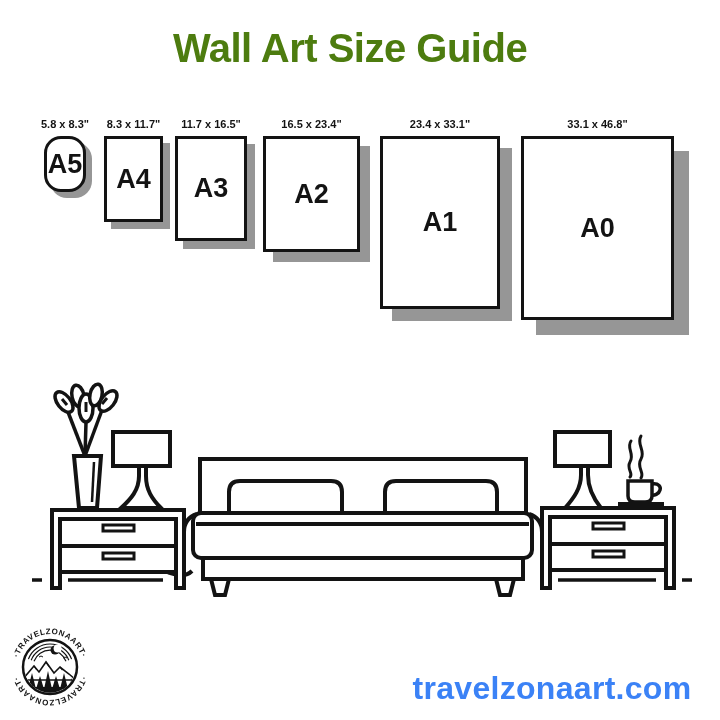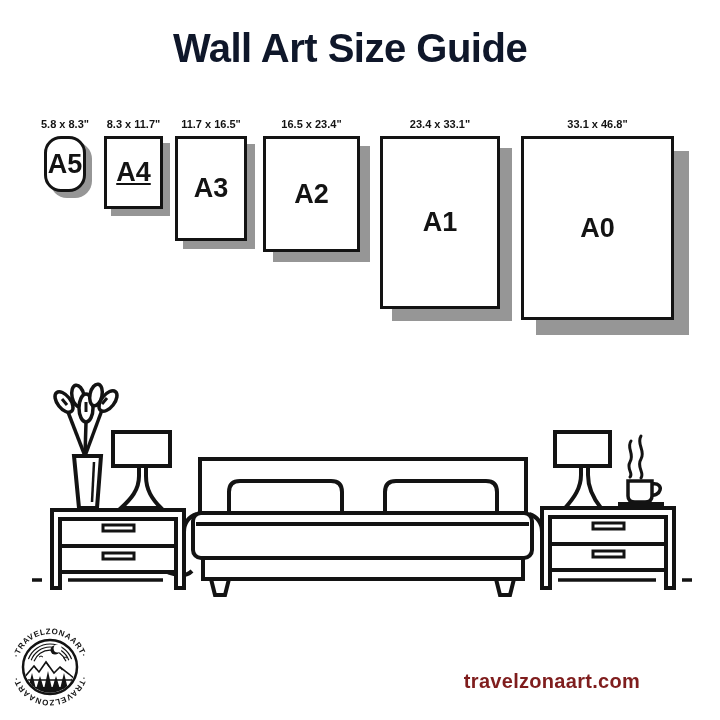--- a/index.html
+++ b/index.html
@@ -1,53 +1,53 @@
 <!DOCTYPE html>
 <html><head>
 <meta charset="utf-8">
 <style>
   html,body{margin:0;padding:0;background:#fff;}
   #page{position:relative;width:720px;height:720px;background:#fff;overflow:hidden;
         font-family:"Liberation Sans", sans-serif;color:#111;}
   
   #title{position:absolute;top:26px;left:0;width:700px;text-align:center;
-         font-size:40px;font-weight:700;letter-spacing:-0.5px;color:#0f172a;}
+         font-size:40px;font-weight:700;letter-spacing:-0.5px;color:#4d7c0f;}
   
   #size-guide{position:absolute;left:0;top:0;width:720px;height:400px;}
   .size-item{position:absolute;top:117px;display:flex;flex-direction:column;align-items:center;}
   .size-dims{font-size:11px;font-weight:700;white-space:nowrap;height:16px;line-height:14px;color:#131313;}
   .size-box{margin-top:3px;background:#fff;border:3px solid #131313;
             display:flex;align-items:center;justify-content:center;box-sizing:border-box;}
   .size-letter{font-size:27px;font-weight:700;color:#131313;}
   
   #bedroom{position:absolute;left:0;top:380px;width:720px;height:230px;}
   
   #logo{position:absolute;left:8px;top:621px;width:86px;height:92px;}
   
   #website{position:absolute;left:398px;top:670px;width:308px;text-align:center;
-           font-size:20px;font-weight:700;letter-spacing:0.3px;color:#7f1d1d;}
+           font-size:32px;font-weight:700;letter-spacing:0.3px;color:#3b82f6;}
 </style>
 </head>
 <body>
 
 <div id="page">
 
   <div id="title">Wall Art Size Guide</div>
 
   <div id="size-guide">
     <div class="size-item" style="left: 44px; width: 42px;">
       <div class="size-dims">5.8 x 8.3"</div>
       <div class="size-box" style="width: 42px; height: 56px; box-shadow: rgb(150, 150, 150) 6px 6px 0px 0px; border-radius: 17px;">
         <span class="size-letter">A5</span>
       </div>
     </div>
 
     <div class="size-item" style="left: 104px; width: 59px;">
       <div class="size-dims">8.3 x 11.7"</div>
-      <div class="size-box" style="width: 59px; height: 73px; box-shadow: rgb(150, 150, 150) 7px 7px 0px 0px; text-decoration: underline;">
+      <div class="size-box" style="width: 59px; height: 86px; box-shadow: rgb(150, 150, 150) 7px 7px 0px 0px;">
         <span class="size-letter">A4</span>
       </div>
     </div>
 
     <div class="size-item" style="left: 175px; width: 72px;">
       <div class="size-dims">11.7 x 16.5"</div>
       <div class="size-box" style="width: 72px; height: 105px; box-shadow: rgb(150, 150, 150) 8px 8px 0px 0px;">
         <span class="size-letter">A3</span>
       </div>
     </div>

